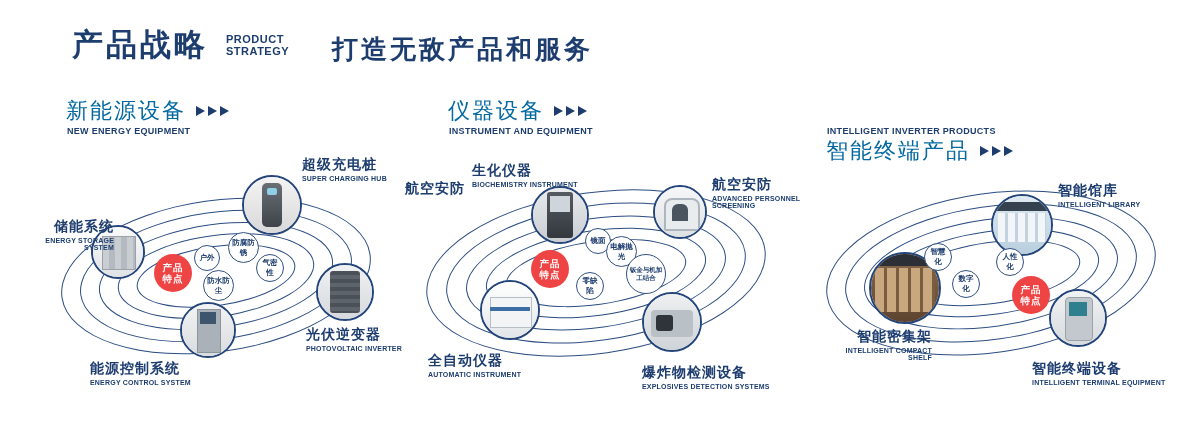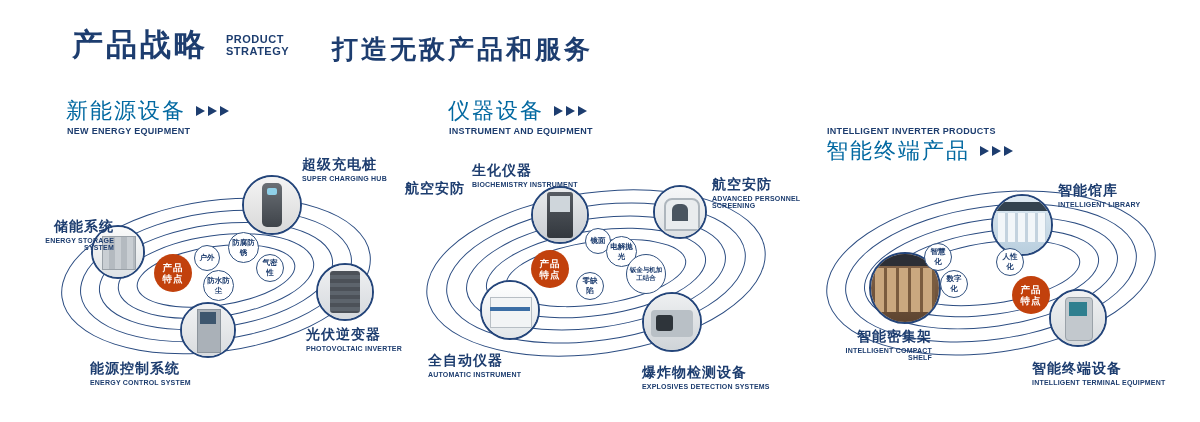--- a/index.html
+++ b/index.html
@@ -64,21 +64,21 @@
   .ph-terminal{background:linear-gradient(180deg,#f1f2f3,#d7dbde);}
   .ph-terminal::after{content:"";position:absolute;left:26%;top:12%;width:48%;height:76%;background:#c2c8cd;border:1px solid #9aa2a9;border-radius:4px;}
   .ph-terminal::before{content:"";position:absolute;left:33%;top:20%;width:34%;height:26%;background:#2f7f8f;z-index:1;}
 
   .nlabel{position:absolute;color:#1d3d6f;}
   .nlabel .zh{font-size:14px;font-weight:bold;letter-spacing:1px;}
   .nlabel .en{font-size:7px;font-weight:bold;letter-spacing:.2px;margin-top:1px;}
   .nlabel.right{text-align:right;}
   .zh-only{position:absolute;color:#1d3d6f;font-size:14px;font-weight:bold;letter-spacing:1px;}
 
-  .badge{position:absolute;border-radius:50%;background:#c2410c;color:#fff;display:flex;align-items:center;justify-content:center;text-align:center;font-weight:bold;font-size:9.5px;line-height:1.2;letter-spacing:1px;box-sizing:border-box;}
+  .badge{position:absolute;border-radius:50%;background:#ef4444;color:#fff;display:flex;align-items:center;justify-content:center;text-align:center;font-weight:bold;font-size:9.5px;line-height:1.2;letter-spacing:1px;box-sizing:border-box;}
   .badge span{display:block;width:23px;}
 
   .bubble{position:absolute;border-radius:50%;background:#fff;border:1px solid #31517f;color:#1d3d6f;display:flex;align-items:center;justify-content:center;text-align:center;font-size:7.5px;font-weight:bold;line-height:1.3;box-sizing:border-box;padding:2px;z-index:2;}
   .bubble.tiny{font-size:6.5px;line-height:1.2;}
 </style>
 </head>
 <body>
 
 <div class="canvas">
 
@@ -237,19 +237,19 @@
       <div class="zh">智能密集架</div>
       <div class="en">INTELLIGENT COMPACT SHELF</div>
     </div>
     <div class="nlabel" style="left:212px;top:212px;width:150px;">
       <div class="zh">智能终端设备</div>
       <div class="en">INTELLIGENT TERMINAL EQUIPMENT</div>
     </div>
 
     <div class="bubble" style="left:104px;top:95px;width:28px;height:28px;">智慧化</div>
     <div class="bubble" style="left:176px;top:100px;width:28px;height:28px;">人性化</div>
-    <div class="bubble" style="left:120px;top:122px;width:28px;height:28px;">数字化</div>
+    <div class="bubble" style="left:132px;top:122px;width:28px;height:28px;">数字化</div>
     <div class="badge" style="left:192px;top:128px;width:38px;height:38px;">
         <span>产品特点</span>
       </div>
   </div>
 
 </div>
 
 </body></html>

